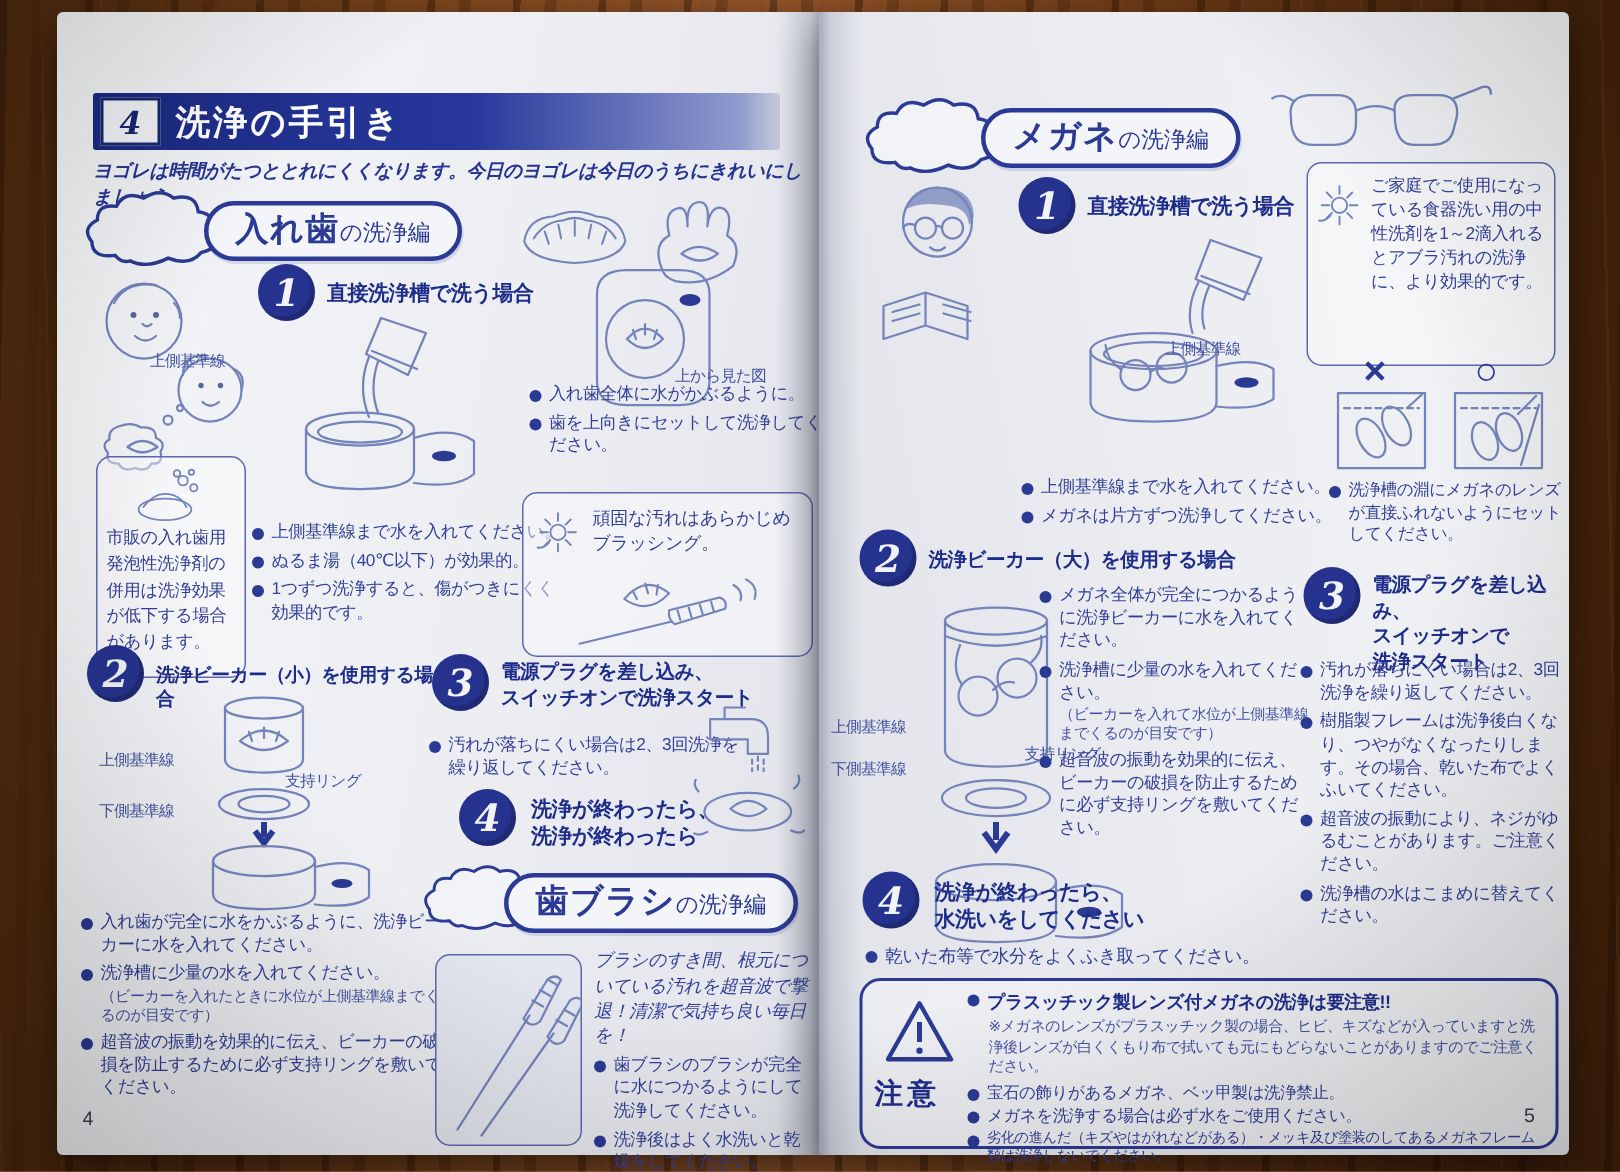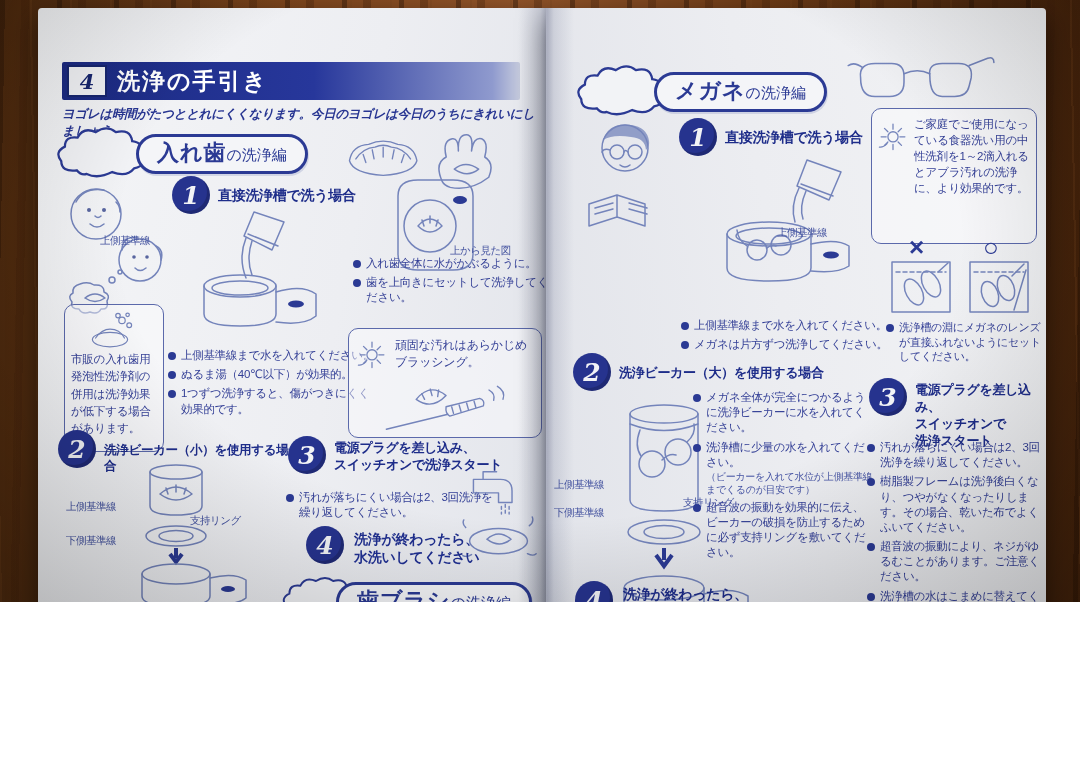--- a/index.html
+++ b/index.html
@@ -1,16 +1,16 @@
 <!DOCTYPE html>
 <html><head>
 <meta charset="utf-8">
 <style>
   html,body{margin:0;padding:0;}
-  .scene{position:relative;width:1080px;height:602px;overflow:hidden;
+  .scene{position:relative;width:1080px;height:781px;overflow:hidden;
     background-color:#6b3a16;
     background-image:
       repeating-linear-gradient(91deg, rgba(35,16,4,.38) 0 5px, rgba(0,0,0,0) 5px 21px, rgba(66,32,10,.32) 21px 29px, rgba(0,0,0,0) 29px 57px),
       repeating-linear-gradient(89deg, rgba(120,70,30,.25) 0 2px, rgba(0,0,0,0) 2px 40px),
       linear-gradient(90deg,#4e2a0e,#7c451c 25%,#93552a 48%,#6b3a16 72%,#45230b);
     font-family:"Liberation Sans","DejaVu Sans",sans-serif;}
   .scene::after{content:"";position:absolute;inset:0;pointer-events:none;
     background:radial-gradient(ellipse at 50% 40%, rgba(255,255,255,0) 55%, rgba(0,0,0,.25) 100%);}
   .page{position:absolute;top:8px;height:762px;box-shadow:0 10px 28px rgba(0,0,0,.55);}
   .page-left{left:38px;width:508px;border-radius:4px 0 0 4px;
@@ -219,21 +219,21 @@
       <path class="ill" d="M26 16 v-8 h14" stroke-width="1.2"></path>
       <path class="ill" d="M49 42 v12 M45 44 v8 M53 44 v8" stroke-width="1.2" stroke-dasharray="3 3"></path>
       <ellipse class="ill" cx="42" cy="80" rx="30" ry="13"></ellipse>
       <path class="ill" d="M30 78 q12 -11 25 0 q-12 10 -25 0" stroke-width="1.2"></path>
       <path class="ill" d="M8 66 q-4 -4 -2 -8 M74 64 q5 -4 3 -9 M14 94 q-5 3 -9 1 M72 93 q6 3 9 0" stroke-width="1.2"></path>
     </svg>
 
     <div class="abs step-circle" style="left:268px;top:518px;">4</div>
     <div class="abs step-title" style="left:316px;top:522px;width:170px;z-index:2;">
       <div>洗浄が終わったら、</div>
-      <div>水洗いしてください</div>
+      <div>洗浄が終わったら</div>
     </div>
 
     <div class="abs bullets sz115" style="left:16px;top:600px;width:244px;">
       <div class="bullet">
           <span class="dot"></span>
           <span class="bt">入れ歯が完全に水をかぶるように、洗浄ビーカーに水を入れてください。</span>
         </div>
       <div class="bullet">
           <span class="dot"></span>
           <span class="bt"><span>洗浄槽に少量の水を入れてください。</span><span class="note-sm">（ビーカーを入れたときに水位が上側基準線までくるのが目安です）</span></span>

